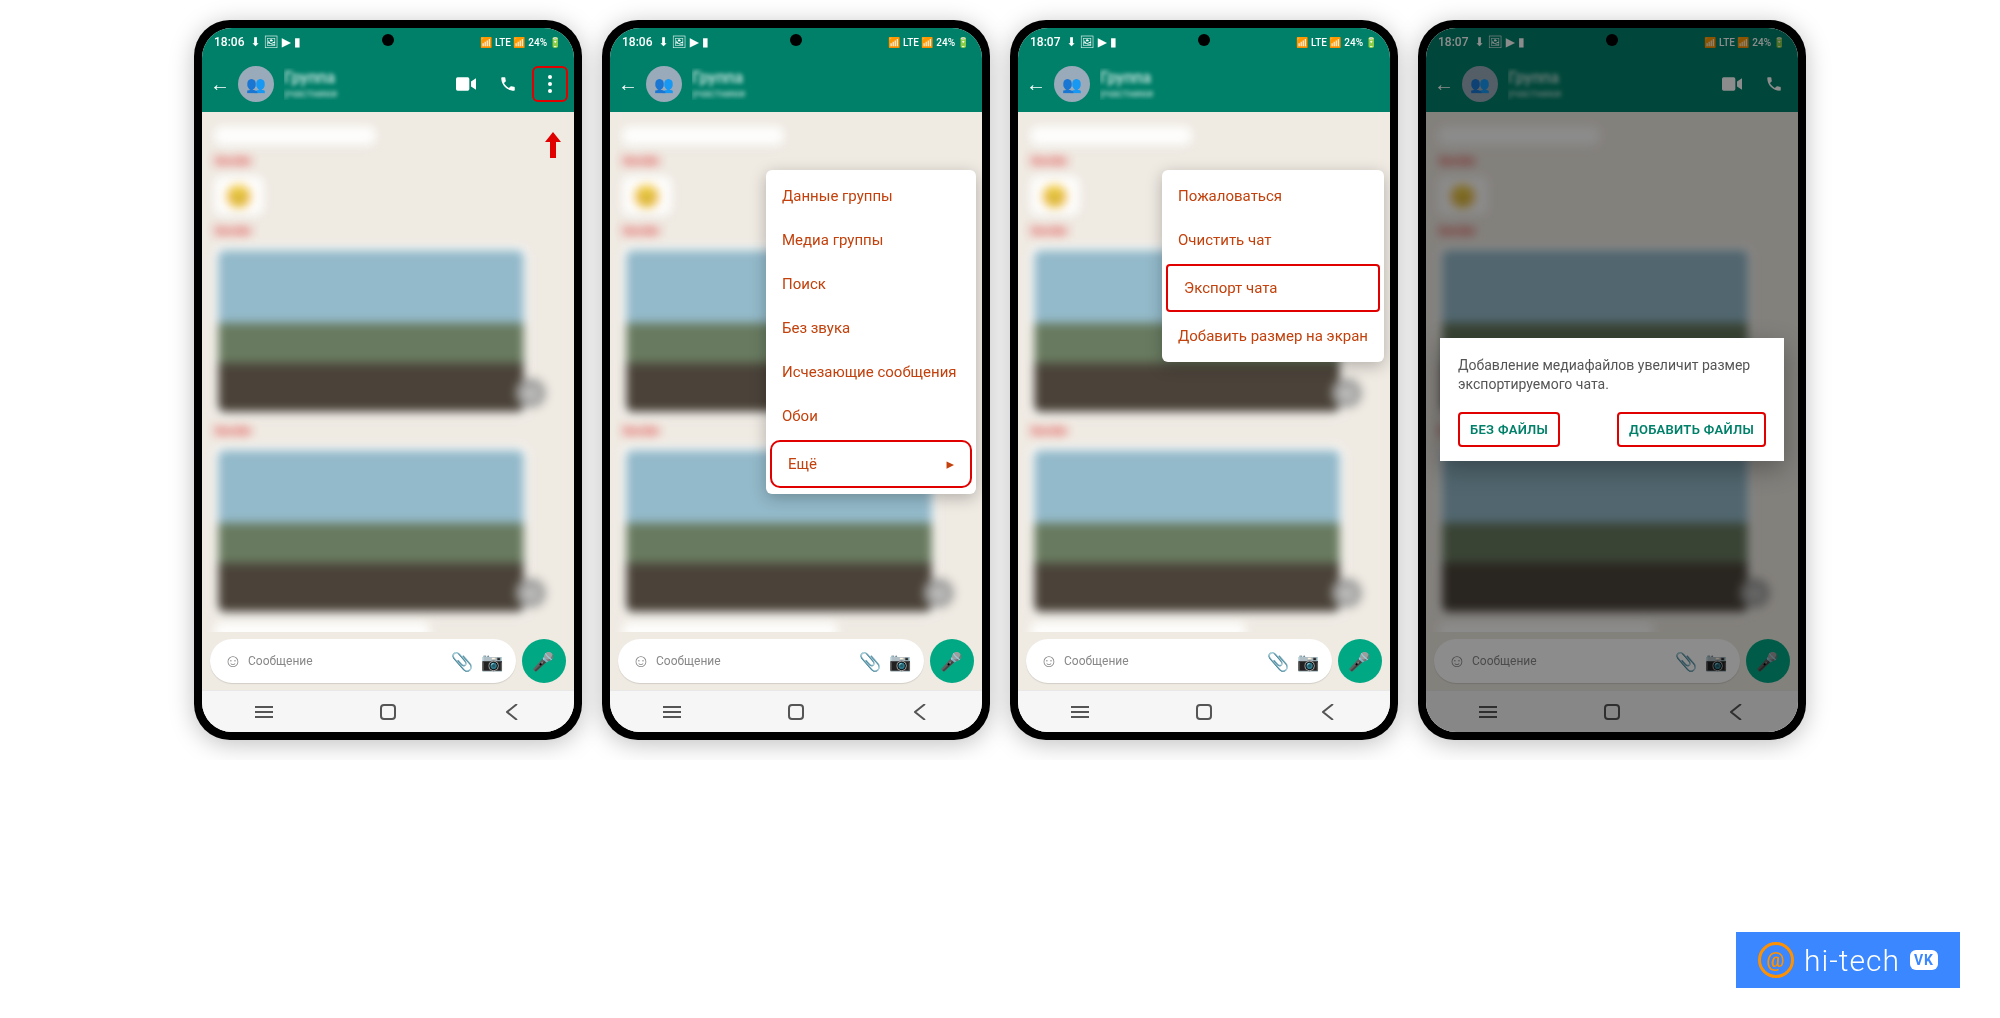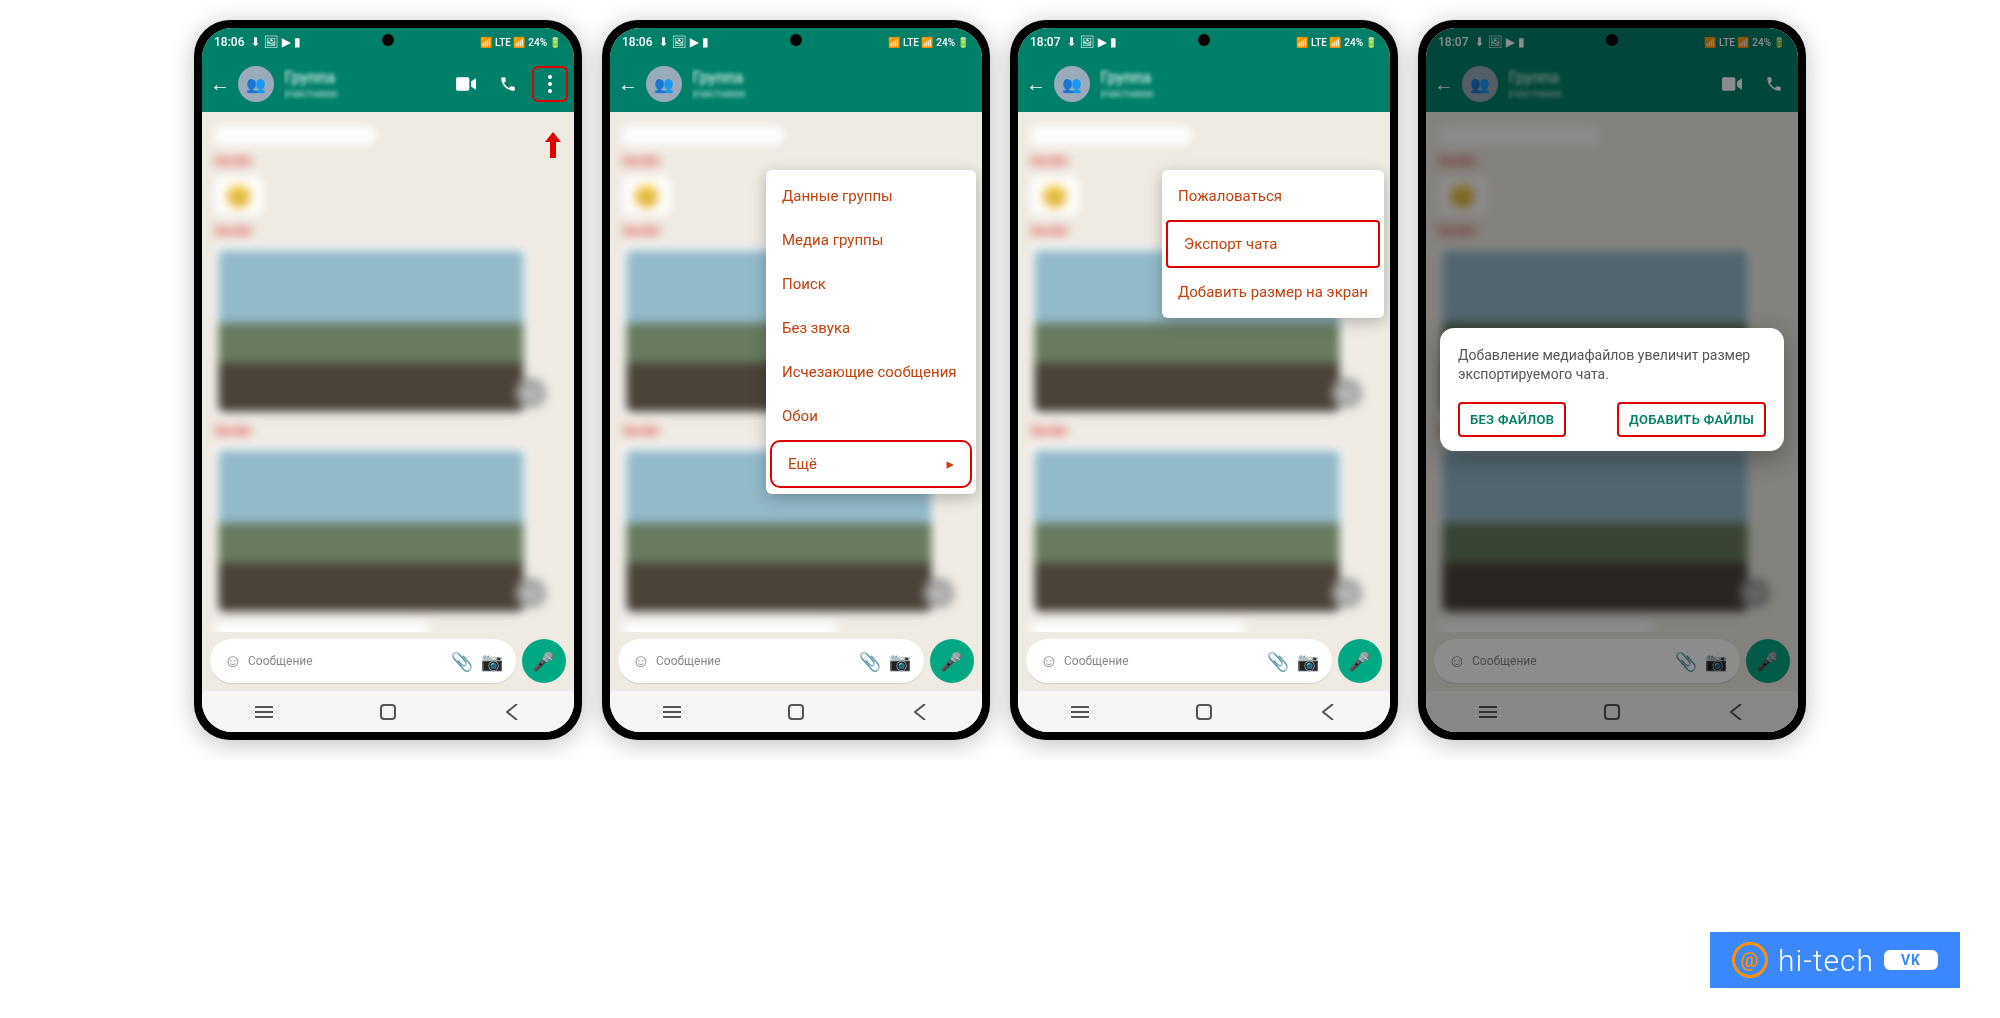--- a/index.html
+++ b/index.html
@@ -103,22 +103,22 @@
     padding: 13px 16px; font-size: 15px; color:#c2410c;
     display:flex; justify-content:space-between; align-items:center;
   }
 
   .highlight-box { border: 2px solid #e10000; border-radius:4px; }
 
   .arrow-up {
     position:absolute; top: 104px; right: 12px; z-index:30;
   }
   .dialog {
-    position:absolute; left:14px; right:14px; top: 300px;
-    background:#fff; border-radius:14px; z-index:20; padding: 18px 18px 14px 18px;
+    position:absolute; left:14px; right:14px; top: 310px;
+    background:#fff; border-radius:0; z-index:20; padding: 18px 18px 14px 18px;
     box-shadow: 0 8px 24px rgba(0,0,0,.3);
   }
   .dialog-text { font-size: 14px; color:#555; line-height:1.35; }
   .dialog-row { display:flex; justify-content:space-between; margin-top:18px; gap:10px; }
   .dialog-btn {
     font-size: 13px; font-weight:600; color:#008069; padding: 8px 10px;
     border: 2px solid #e10000; border-radius:4px; letter-spacing:.3px;
   }
 
   .darkened .status-bar,
@@ -130,21 +130,21 @@
   .watermark {
     position:fixed; right:40px; bottom:30px;
     background:#3a87ff; color:#fff; padding: 10px 22px;
     font-size: 30px; letter-spacing:1px; display:flex; align-items:center; gap:10px;
     font-weight:300; z-index:100;
   }
   .watermark .at {
     width:36px; height:36px; border-radius:50%; border:3px solid #ff9100;
     color:#ff9100; display:flex; align-items:center; justify-content:center; font-weight:600; font-size:20px;
   }
-  .watermark .vk { background:#fff; color:#3a87ff; border-radius:6px; padding: 2px 17px; font-size:14px; font-weight:700; }
+  .watermark .vk { background:#fff; color:#3a87ff; border-radius:6px; padding: 2px 4px; font-size:14px; font-weight:700; }
 </style>
 </head>
 <body>
 
 <div class="phone">
   <div class="camera-hole"></div>
   <div class="screen">
     <div class="status-bar">
       <div class="status-left">
         <span>18:06</span>
@@ -372,20 +372,23 @@
             <div class="imgph"></div>
             <div class="fwd-badge">➦</div>
           </div>
         <div class="bubble small" style="width:60%"></div>
 
       </div>
 
       <div class="popup">
         <div class="popup-item">
             <span>Пожаловаться</span>
+          </div>
+        <div class="popup-item">
+            <span>Очистить чат</span>
           </div>
         <div class="popup-item highlight-box" style="margin:2px 4px;border-radius:4px">
             <span>Экспорт чата</span>
           </div>
         <div class="popup-item">
             <span>Добавить размер на экран</span>
           </div>
       </div>
     </div>
 
@@ -496,21 +499,21 @@
             <svg width="12" height="16">
               <path d="M11 0L1 8l10 8" fill="none" stroke="#555" stroke-width="2"></path>
             </svg>
           </div>
       </div>
     </div>
 
     <div class="dialog">
       <div class="dialog-text">Добавление медиафайлов увеличит размер экспортируемого чата.</div>
       <div class="dialog-row">
-        <div class="dialog-btn">БЕЗ ФАЙЛОВ</div>
+        <div class="dialog-btn">БЕЗ ФАЙЛЫ</div>
         <div class="dialog-btn">ДОБАВИТЬ ФАЙЛЫ</div>
       </div>
     </div>
   </div>
 </div>
 
 <div class="watermark">
   <div class="at">@</div>
   <span>hi-tech</span>
   <span class="vk">VK</span>

